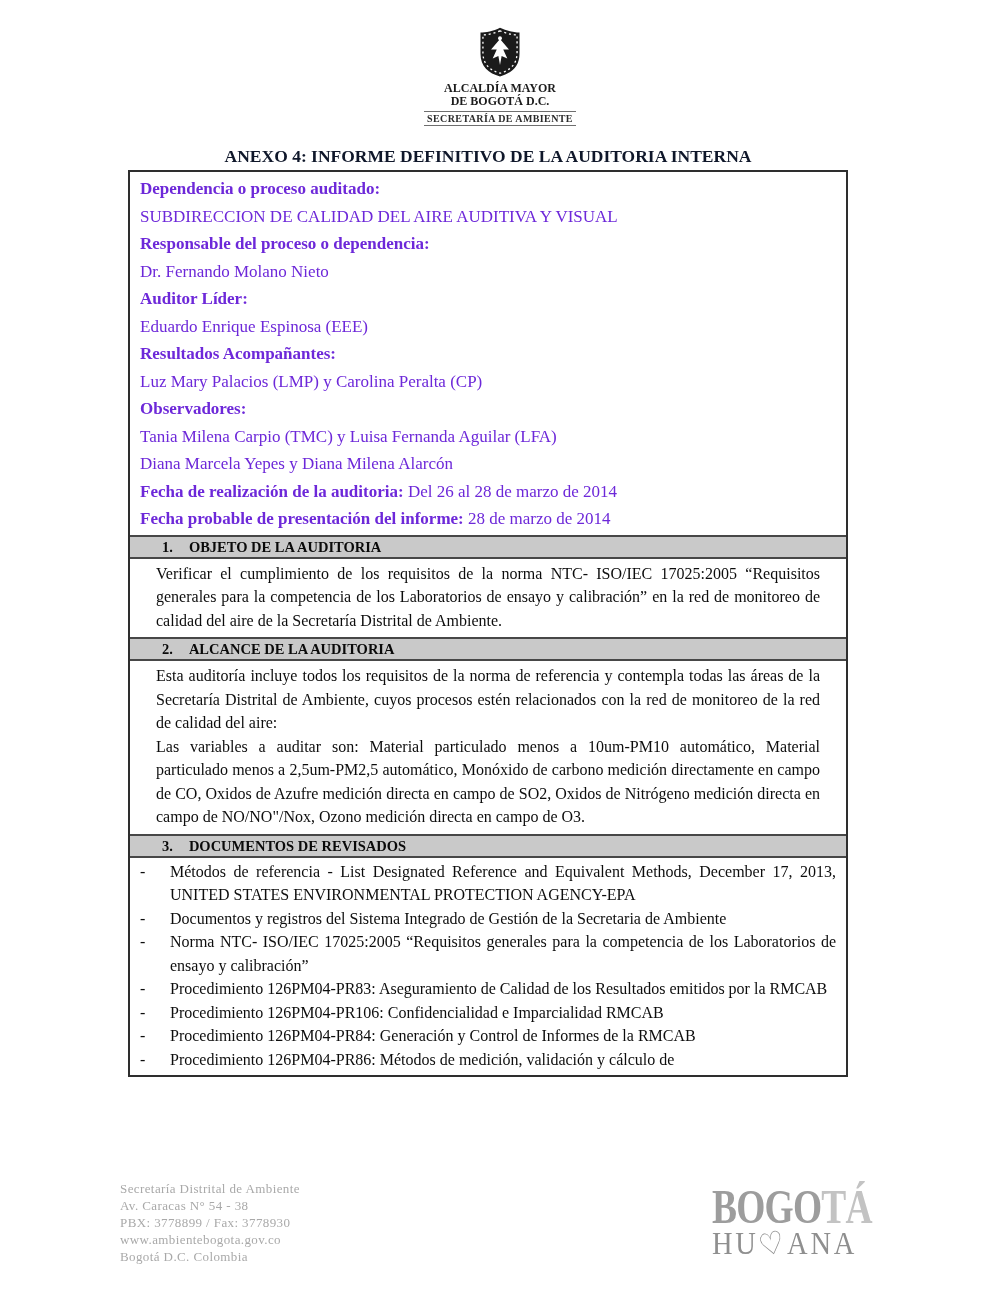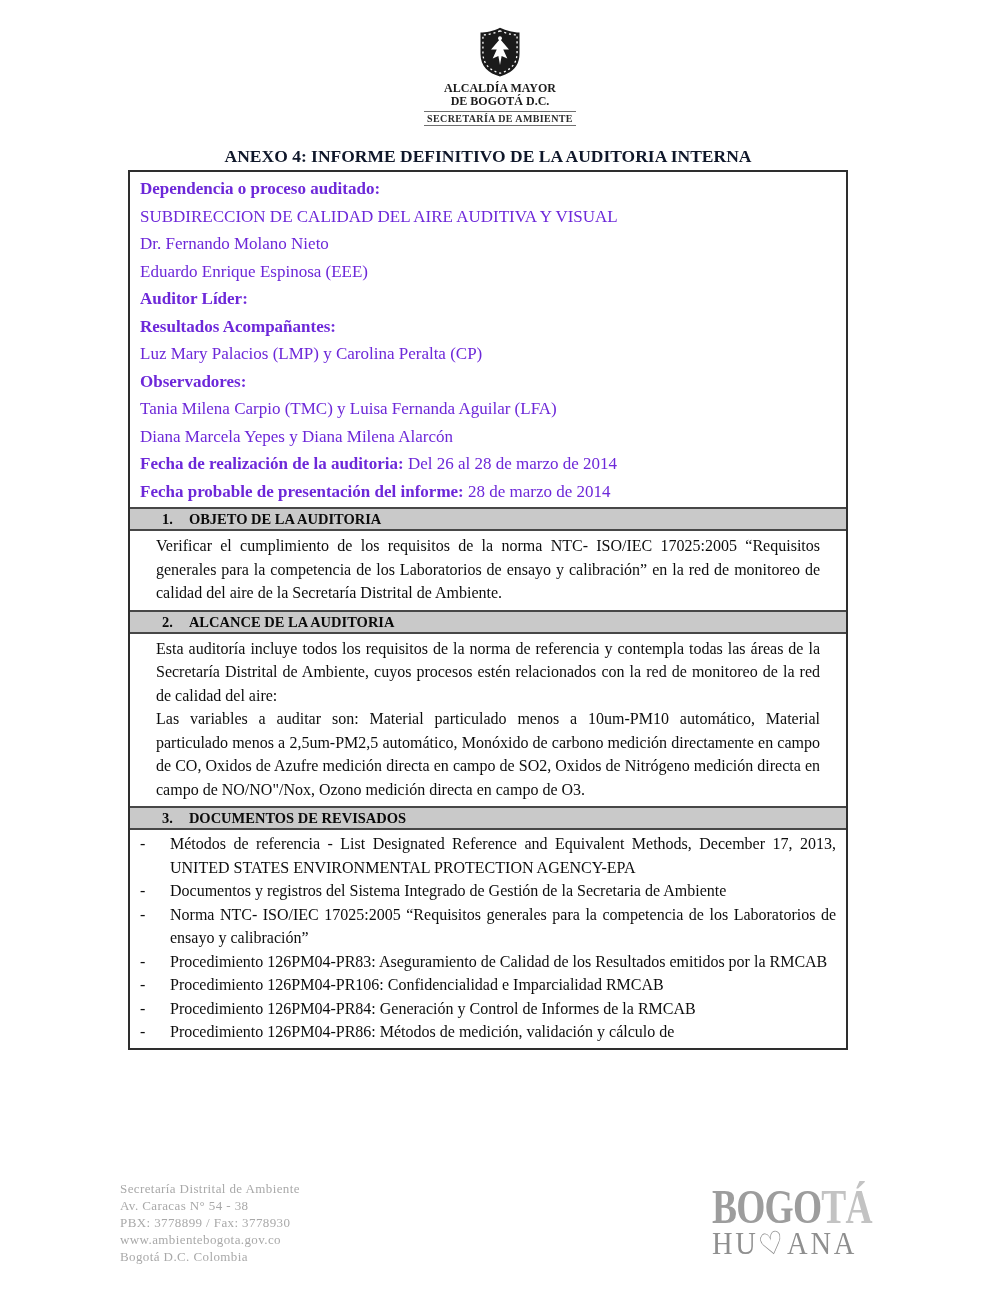--- a/index.html
+++ b/index.html
@@ -77,24 +77,25 @@
     <div><span class="crest-sub">SECRETARÍA DE AMBIENTE</span></div>
   </div>
 
   <h1 class="doc-title">ANEXO 4: INFORME DEFINITIVO DE LA AUDITORIA INTERNA</h1>
 
   <div class="doc-table">
 
     <div class="trow lab">Dependencia o proceso auditado:</div>
     <div class="trow">SUBDIRECCION DE CALIDAD DEL AIRE AUDITIVA Y VISUAL</div>
 
+    <div class="trow lab">Responsable del proceso o dependencia:</div>
     <div class="trow">Dr. Fernando Molano Nieto</div>
 
+    <div class="trow lab">Auditor Líder:</div>
     <div class="trow">Eduardo Enrique Espinosa (EEE)</div>
-    <div class="trow lab">Auditor Líder:</div>
 
     <div class="trow lab">Resultados Acompañantes:</div>
     <div class="trow">Luz Mary Palacios (LMP) y Carolina Peralta (CP)</div>
 
     <div class="trow lab">Observadores:</div>
 
     <div class="trow">Tania Milena Carpio (TMC) y Luisa Fernanda Aguilar (LFA)</div>
     <div class="trow">Diana Marcela Yepes y Diana Milena Alarcón</div>
 
     <div class="trow">

